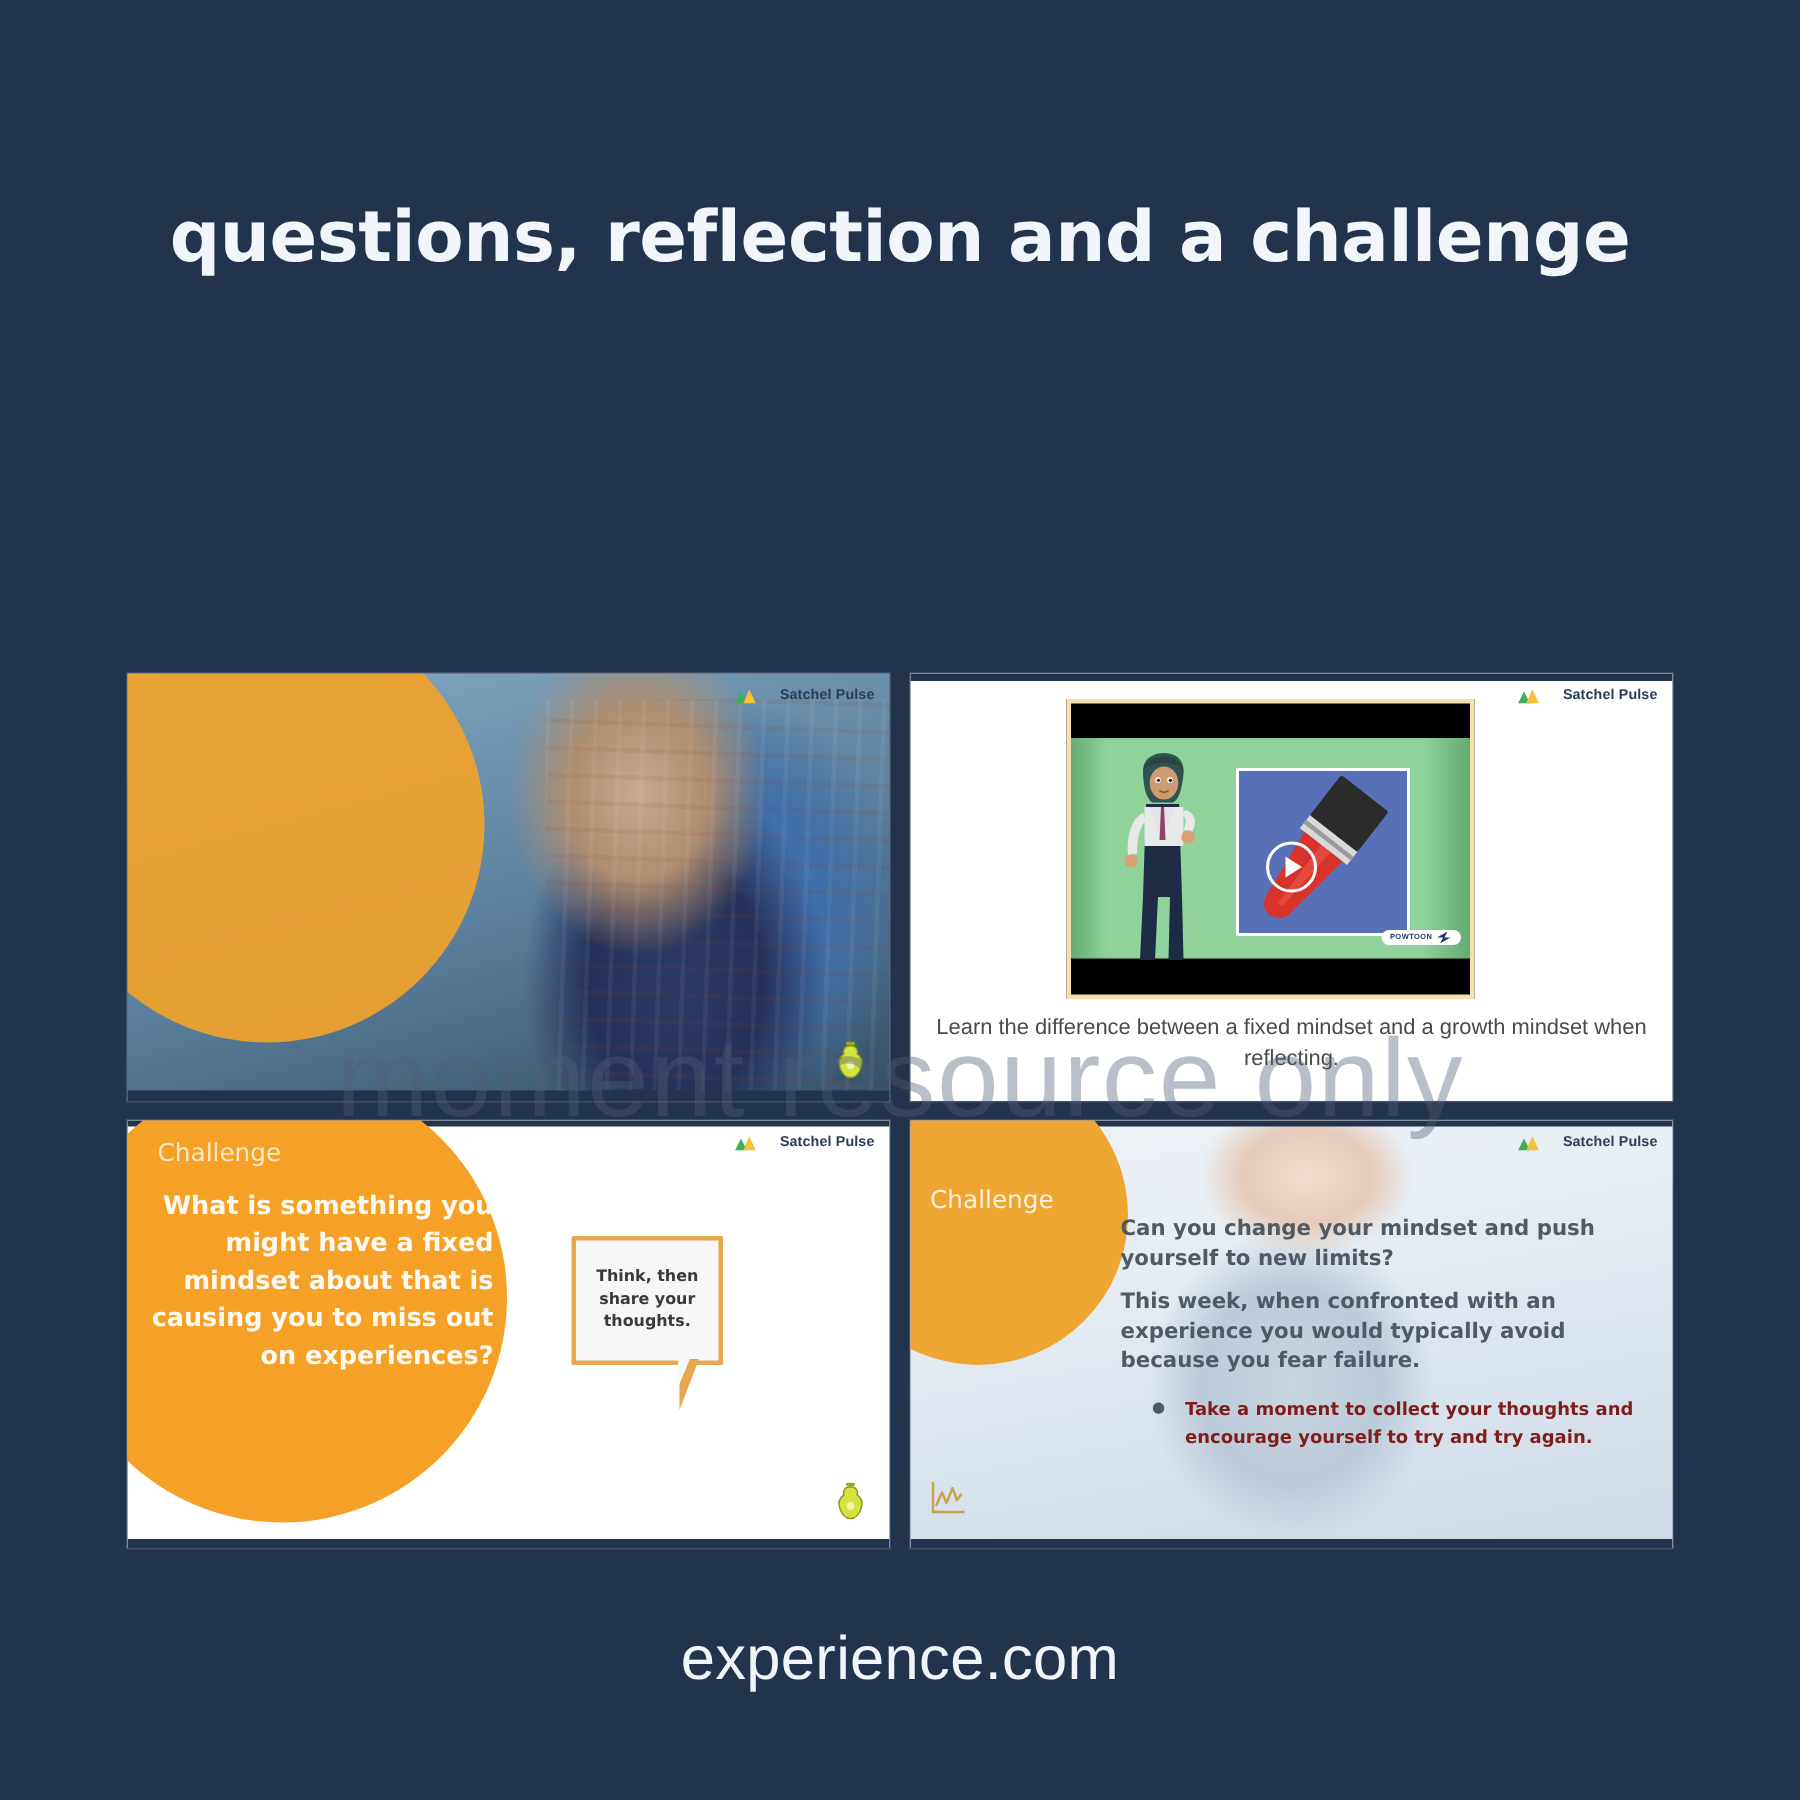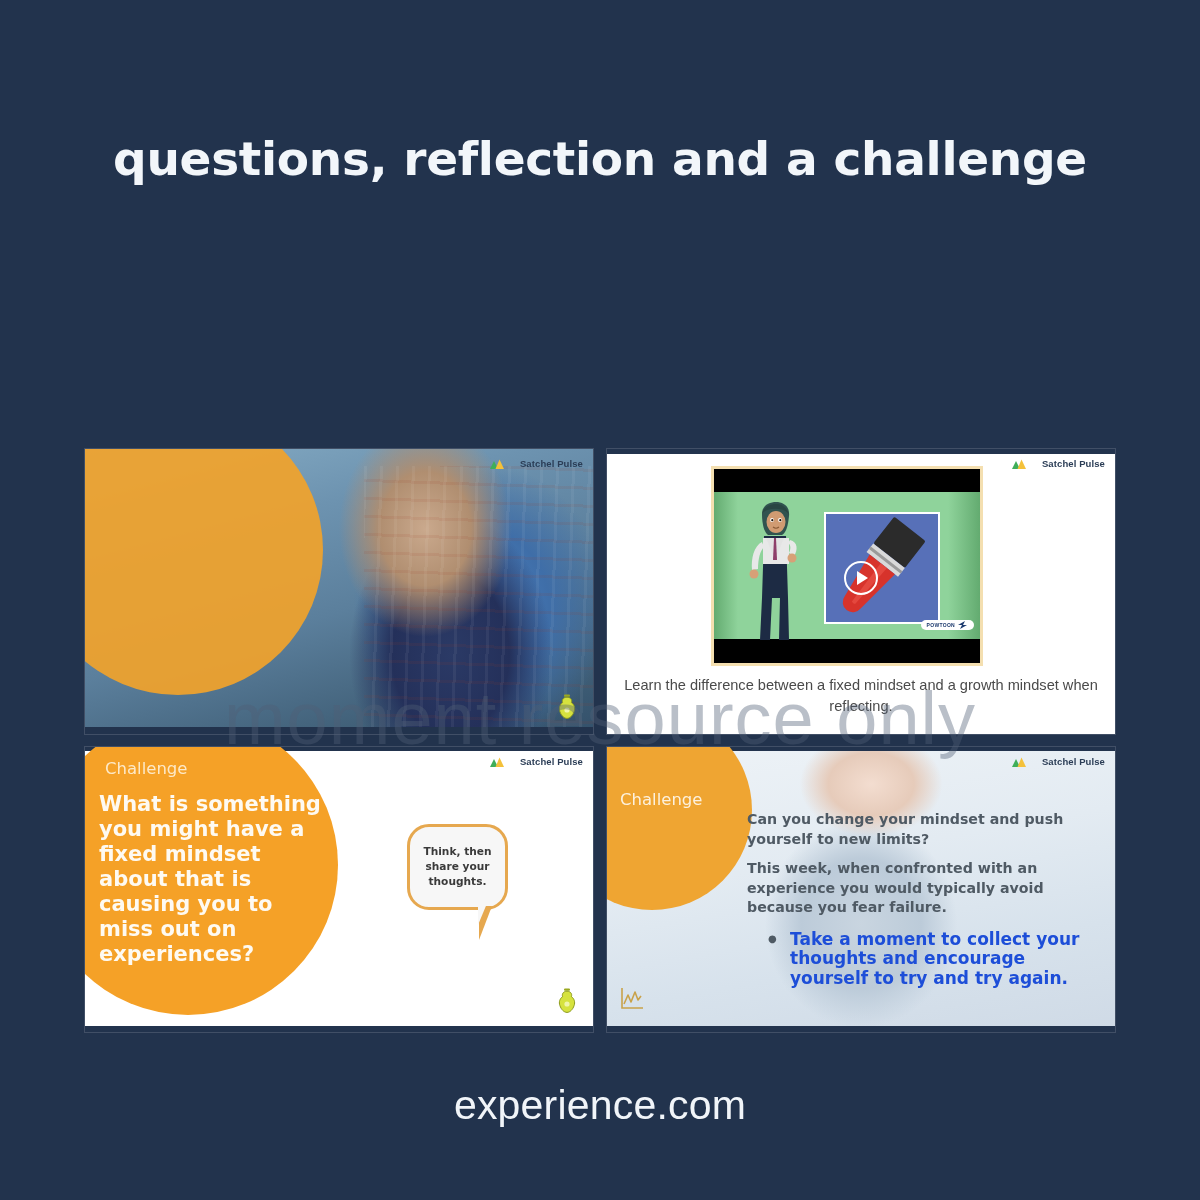--- a/index.html
+++ b/index.html
@@ -198,30 +198,30 @@
     z-index:4;
   }
   .s3 .txt-wrap { position:absolute; z-index:6; left:14px; top:12px; width:230px; }
   .s3 .kicker {
     font-family:"DejaVu Sans", sans-serif;
     font-size:16.5px; color:#fde9c8; font-weight:400;
     margin-bottom:14px; padding-left:6px;
   }
   .s3 .qbig {
     font-family:"DejaVu Sans", sans-serif;
-    font-weight:700; font-size:21px; line-height:25px;
-    color:#fefaf2; text-align:left;
+    font-weight:700; font-size:17px; line-height:25px;
+    color:#fefaf2; text-align:right;
   }
   .bubble {
     position:absolute; z-index:7;
-    left:322px; top:77px;
+    left:296px; top:77px;
     width:101px; height:86px;
     background:#f7f7f7;
     border:3.5px solid #e6a84f;
-    border-radius:22px;
+    border-radius:1px;
   }
   .bubble .btxt {
     font-family:"DejaVu Sans", sans-serif;
     font-weight:700; font-size:10.6px; line-height:15px;
     color:#3a3a3a; text-align:center;
     padding-top:17px;
   }
   .bubble .tail {
     position:absolute; right:13px; bottom:-33px;
     width:0; height:0;
@@ -268,22 +268,22 @@
   .s4 .p {
     font-family:"DejaVu Sans", sans-serif;
     font-weight:700; font-size:14.2px; line-height:19.5px;
     color:#4f5a64;
     margin-bottom:10px;
   }
   .s4 ul { list-style:none; margin-top:12px; padding-left:21px; }
   .s4 li {
     position:relative;
     font-family:"DejaVu Sans", sans-serif;
-    font-weight:700; font-size:17px; line-height:19.5px;
-    color:#1d4ed8;
+    font-weight:700; font-size:12px; line-height:19.5px;
+    color:#7f1d1d;
     padding-left:22px;
   }
   .s4 li::before {
     content:"\25CF";
     position:absolute; left:0; top:-1px;
     font-size:10px; color:#4f5a64;
   }
   .chart-icon { position:absolute; z-index:8; left:12px; bottom:21px; }
 
   

